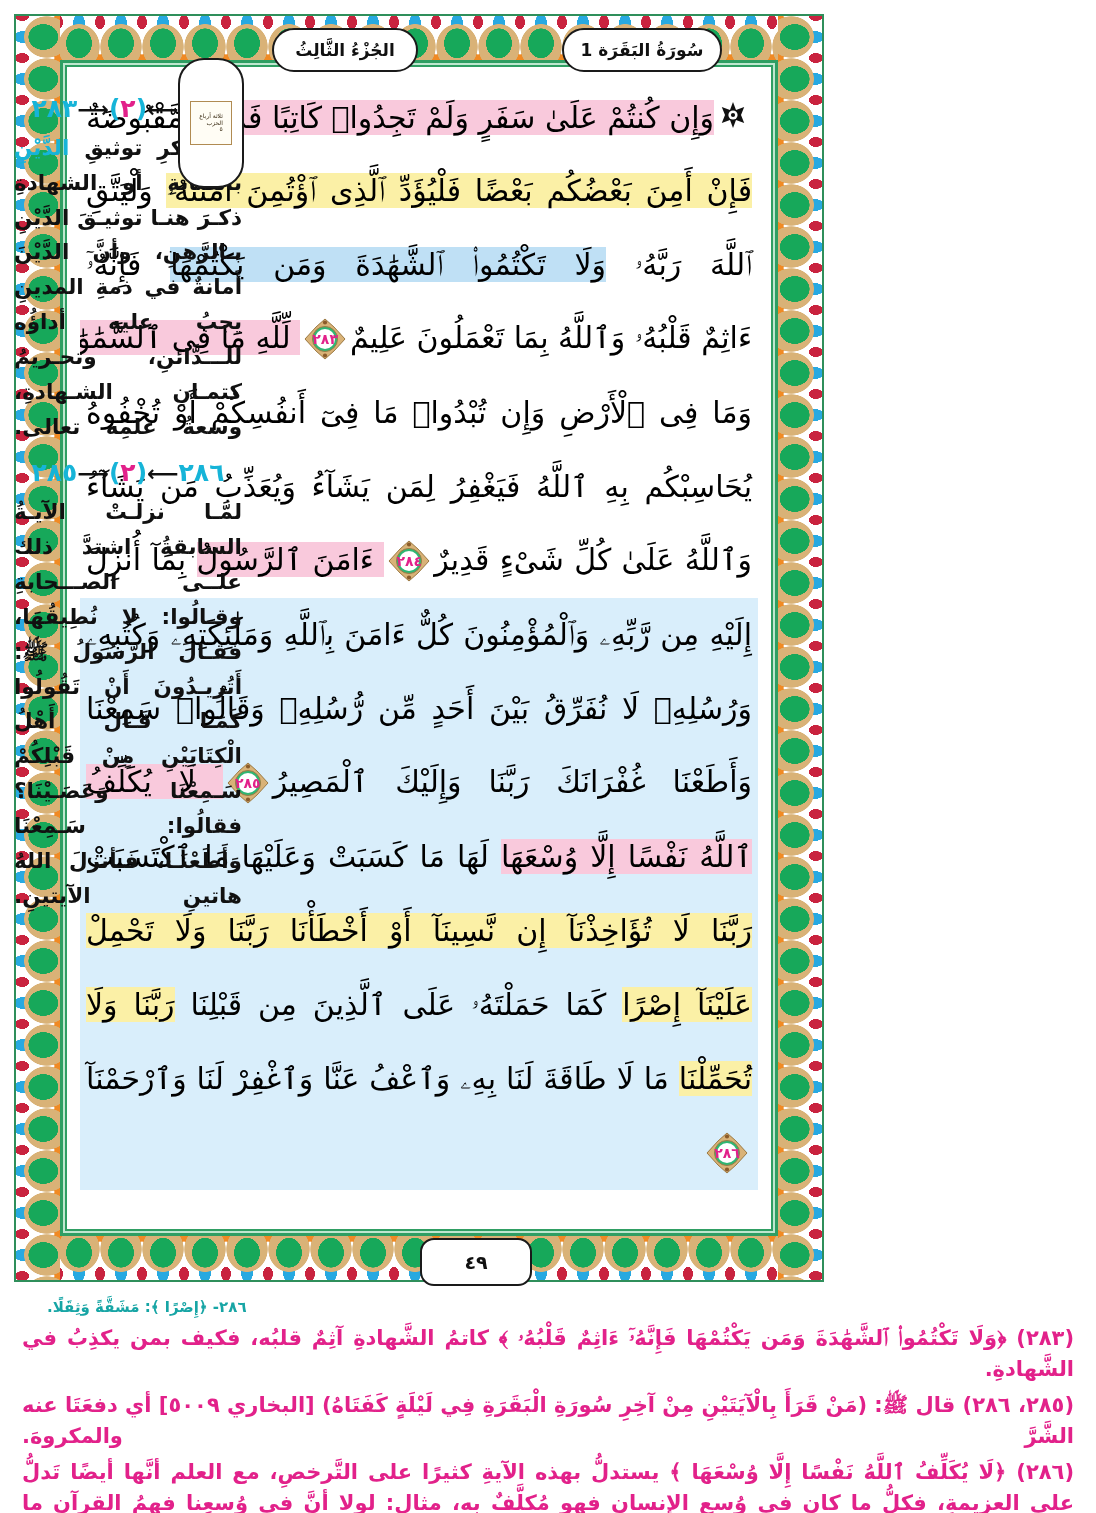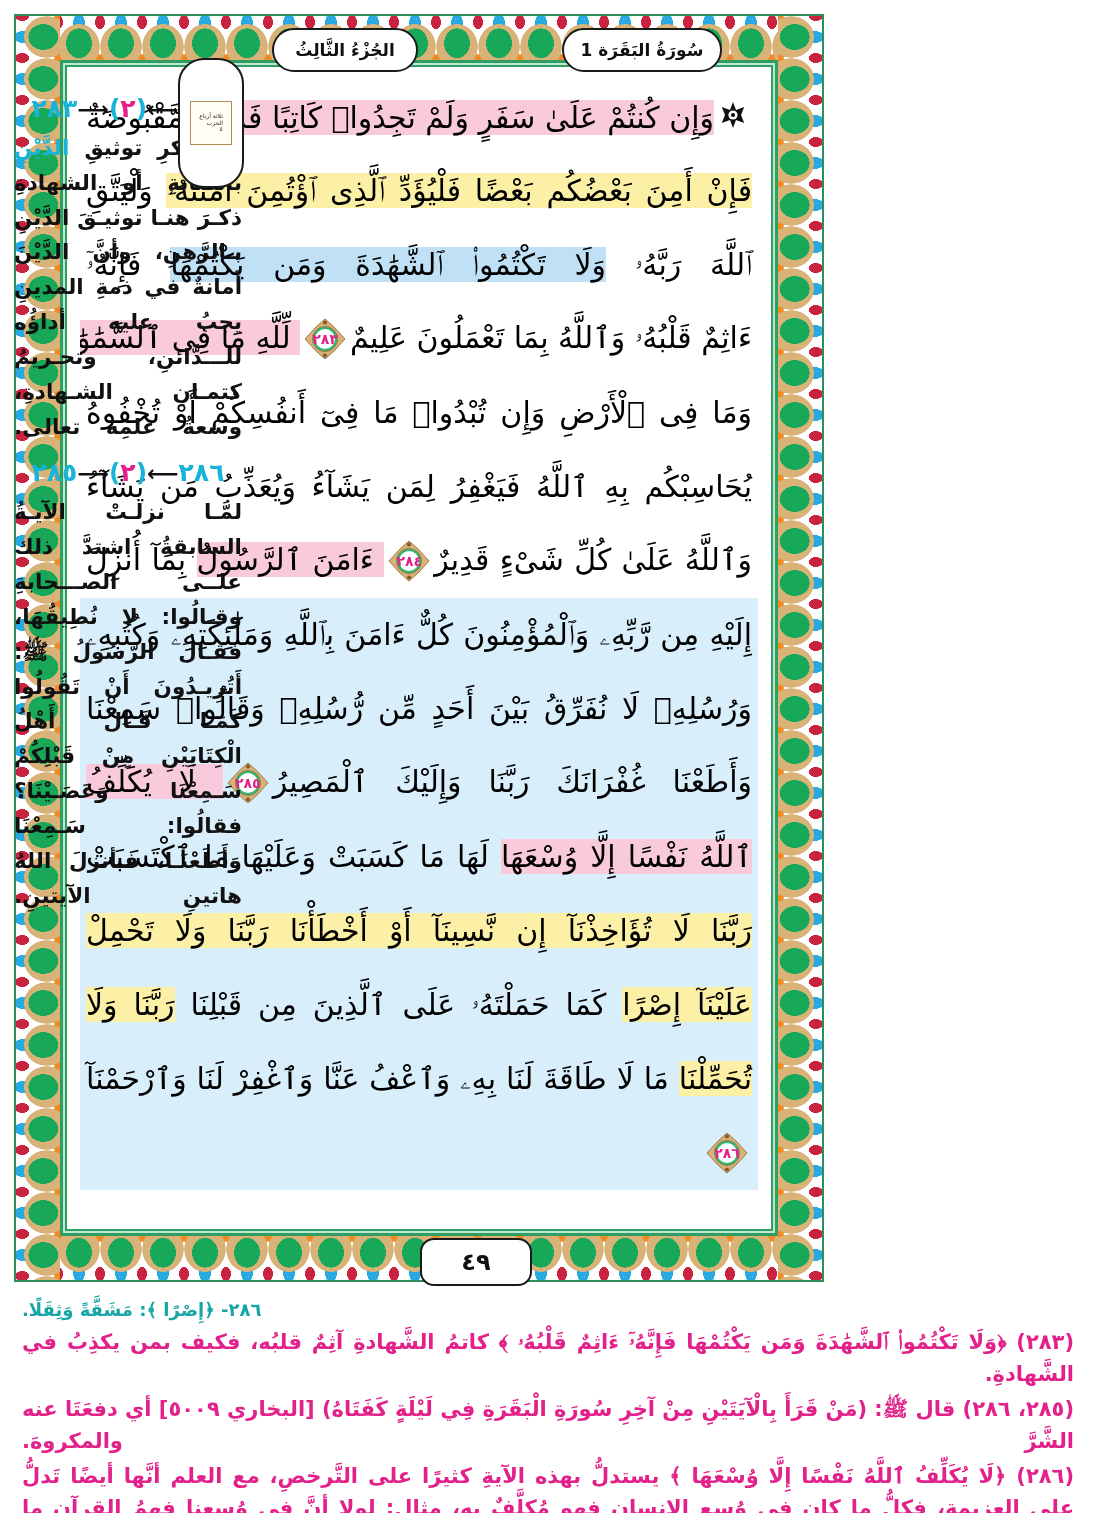--- a/index.html
+++ b/index.html
@@ -93,21 +93,21 @@
     font-size:17px;font-weight:bold;color:#111;
   }
   .cart-surah{right:102px;top:14px;min-width:132px;}
   .cart-juz{left:258px;top:14px;min-width:118px;}
 
   
   .cart-page{
     left:406px;bottom:-4px;
     width:84px;height:44px;border-radius:14px;
   }
-  .cart-page span{font-size:24px;}
+  .cart-page span{font-size:19px;}
 
   
   .quran-block{
     position:absolute;
     left:66px;top:66px;right:66px;bottom:66px;
     background:#ffffff;
     overflow:hidden;
   }
   .ayah-line{
     position:relative;
@@ -232,21 +232,21 @@
     text-align-last:justify;
     padding:0 8px;
   }
   .fn{
     font-family:"DejaVu Sans","Liberation Sans",sans-serif;
     font-weight:bold;
     line-height:1.5;
     margin:0 0 4px 0;
     white-space:normal;
   }
-  .fn-teal{color:#17a5a5;font-size:18px;text-align:left;text-align-last:left;}
+  .fn-teal{color:#17a5a5;font-size:15px;text-align:left;text-align-last:left;margin-left:25px;}
   .fn-magenta{color:#e2218a;font-size:21px;}
   .fn-box{
     border:1.5px solid #e2218a;
     padding:0 3px;
     display:inline-block;
     line-height:1.15;
   }
 </style>
 </head>
 <body>

